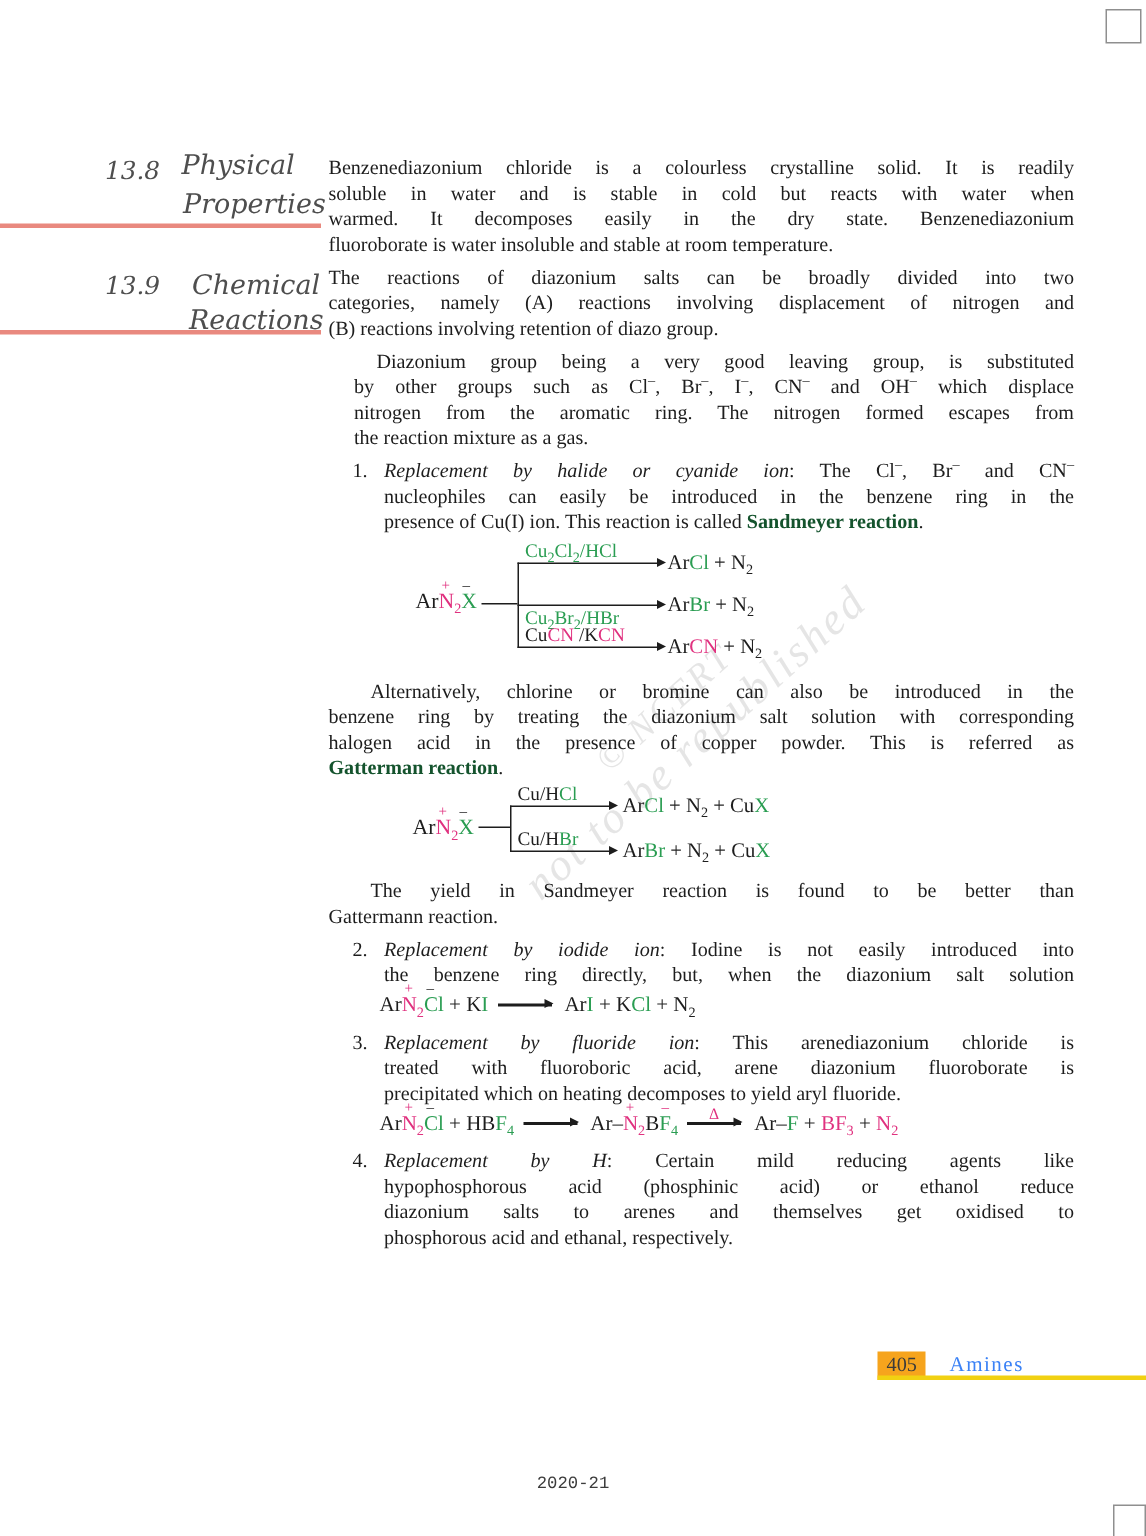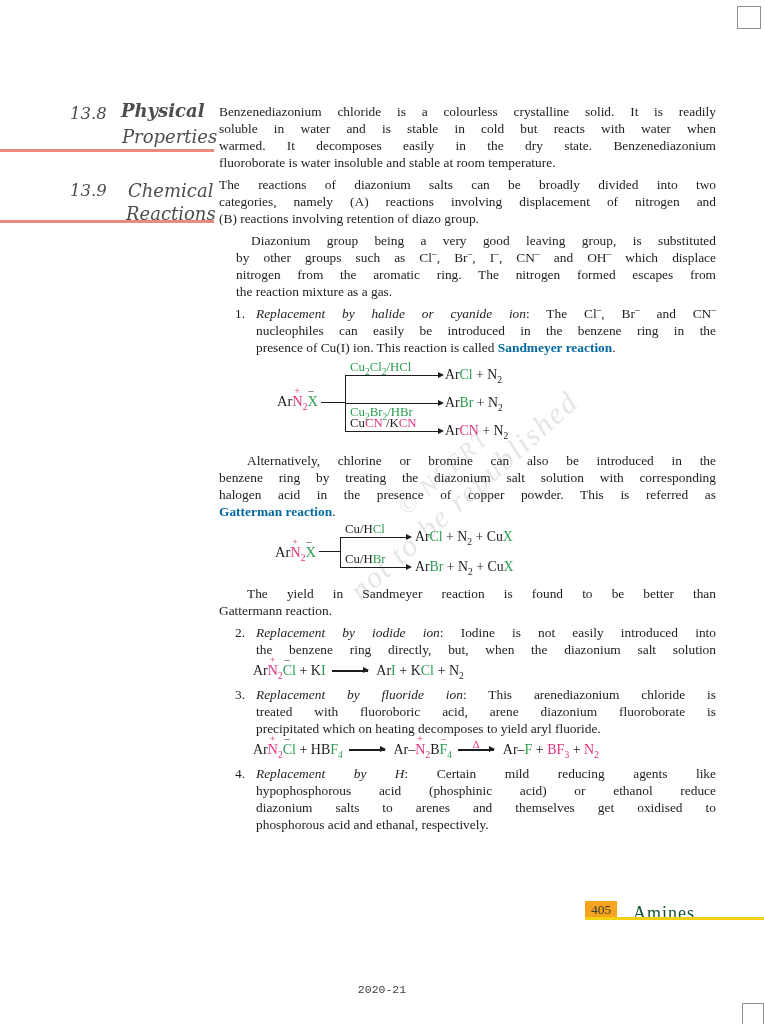--- a/index.html
+++ b/index.html
@@ -15,21 +15,21 @@
   .watermark{position:absolute;left:265px;top:455px;width:380px;transform:rotate(-42deg);
     color:#cccccc;opacity:.5;font-style:italic;text-align:center;pointer-events:none;letter-spacing:2px;}
   .watermark .w1{font-size:24px;}
   .watermark .w2{font-size:30px;}
 
   
   .sidebar span{position:absolute;color:#4e4e4e;font-family:"DejaVu Serif",serif;font-style:italic;}
   .snum{font-size:16.5px;}
   .stitle{font-size:18px;}
   .s1n{left:70px;top:104px;}
-  .s1t1{left:121px;top:100px;font-weight:bold;}
+  .s1t1{left:121px;top:100px;}
   .s1t2{left:122px;top:126px;}
   .s2n{left:70px;top:181px;}
   .s2t1{left:128px;top:180px;}
   .s2t2{left:126px;top:203px;}
   .rule{position:absolute;height:3px;background:#e9897f;}
   .rule1{left:0;top:149px;width:214px;}
   .rule2{left:0;top:220px;width:214px;}
 
   
   #main-col{position:absolute;left:219px;top:103px;width:497px;font-size:13.4px;line-height:17px;}
@@ -37,21 +37,21 @@
   .ll{text-align:left;}
   .para{margin:0 0 5px 0;width:497px;}
   .h-a{color:#6b6b6b;font-weight:bold;font-style:italic;font-size:14.2px;word-spacing:3px;letter-spacing:.3px;margin:1px 0 4px 0;}
   .li{position:relative;margin:0 0 4px 37px;width:460px;}
   .linum{position:absolute;left:-21px;top:0;}
   .it{font-style:italic;}
   .bd{font-weight:bold;}
   .c-g{color:#2a9d52;}
   .c-m{color:#e0317f;}
   .c-k{color:inherit;}
-  .c-gray{color:#0369a1;margin-top:28px;}
+  .c-gray{color:#14532d;margin-top:28px;}
   sup{font-size:9.5px;line-height:0;}
   sub{font-size:9.5px;line-height:0;}
   .chg{position:relative;display:inline-block;}
   .ab{position:absolute;left:32%;top:-7px;transform:translateX(-50%);font-size:10px;line-height:1;}
 
   
   .eq{font-size:14px;margin:2px 0 7px 34px;}
   .arr{display:inline-block;position:relative;width:36px;height:1.4px;background:#1d1d1d;vertical-align:3.5px;margin:0 6px;}
   .arr::after{content:"";position:absolute;right:-1px;top:-2.9px;width:0;height:0;
     border-left:6.5px solid #1d1d1d;border-top:3.5px solid transparent;border-bottom:3.5px solid transparent;}
@@ -62,21 +62,21 @@
   .sline{position:absolute;background:#1d1d1d;}
   .ahead{position:absolute;width:0;height:0;border-left:6.5px solid #1d1d1d;
     border-top:3.5px solid transparent;border-bottom:3.5px solid transparent;}
   .slabel{position:absolute;font-size:12.8px;white-space:nowrap;}
   .sprod{position:absolute;font-size:13.8px;white-space:nowrap;}
   .sreact{position:absolute;font-size:14.5px;white-space:nowrap;}
 
   
   .pgnum{position:absolute;left:585px;top:901px;background:#f6a41d;color:#3b3b3b;
     font-size:13.5px;padding:1px 6px 2px 6px;}
-  .chap{position:absolute;left:633px;top:903px;color:#14532d;font-size:18px;letter-spacing:1px;}
+  .chap{position:absolute;left:633px;top:903px;color:#3b82f6;font-size:14px;letter-spacing:1px;}
   .yline{position:absolute;left:585px;top:917px;width:179px;height:3px;background:#f1d112;}
   .yearmark{position:absolute;left:0;right:0;top:983px;text-align:center;
     font-family:Liberation Mono, monospace;font-size:11.5px;color:#3c3c3c;}
 </style>
 </head>
 <body>
 
 <div class="page">
 
   <div class="corner tr"></div>

